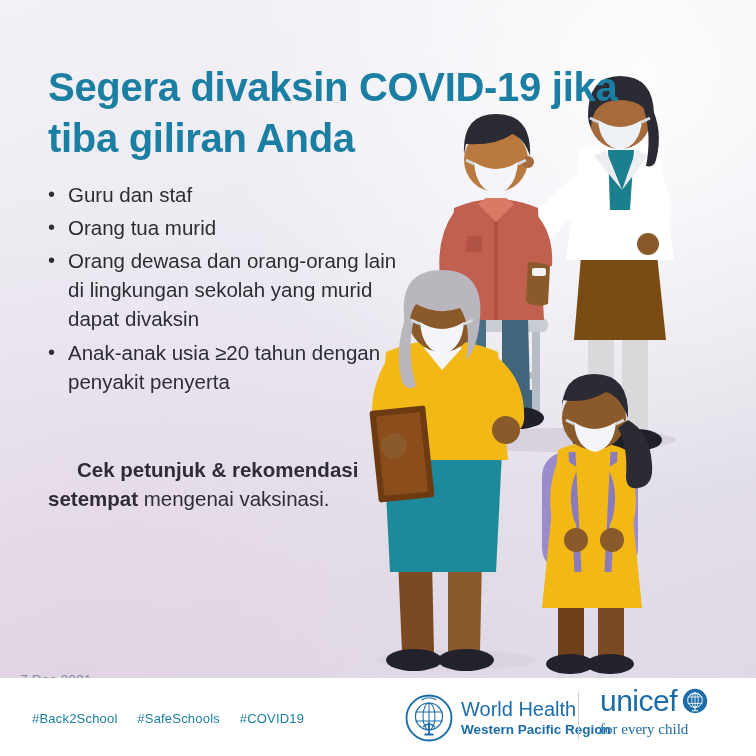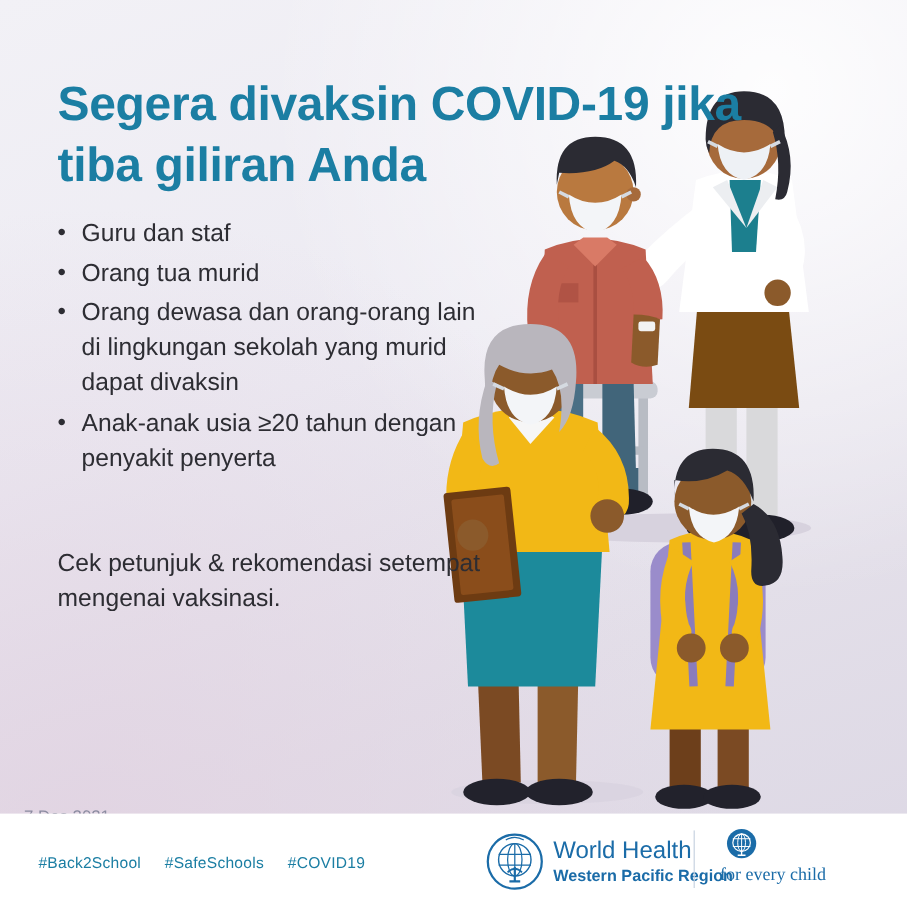--- a/index.html
+++ b/index.html
@@ -66,21 +66,21 @@
 
   .note {
     position: absolute;
     left: 48px;
     top: 455px;
     width: 360px;
     color: #2d2d33;
     font-size: 20.5px;
     line-height: 1.42;
   }
-  .note b { font-weight: normal; }
+  .note b { font-weight: bold; margin-left: 29px; }
 
   .date {
     position: absolute;
     left: 20px;
     top: 648px;
     color: #8b8ba0;
     font-size: 14px;
     margin-top: 24px;
   }
 
@@ -355,20 +355,21 @@
         <div>World Health</div>
       </div>
       <div class="who-region">Western Pacific Region</div>
     </div>
   </div>
 
   <div class="who-divider"></div>
 
   <div class="unicef">
     <div class="unicef-word">
+      <span>unicef</span>
       <svg class="unicef-mark" viewBox="0 0 32 32" xmlns="http://www.w3.org/2000/svg">
         <circle cx="16" cy="16" r="15" fill="#1b6ca8"></circle>
         <circle cx="16" cy="15" r="9" fill="none" stroke="#ffffff" stroke-width="1.2"></circle>
         <ellipse cx="16" cy="15" rx="4" ry="9" fill="none" stroke="#ffffff" stroke-width="1"></ellipse>
         <path d="M7 11 h18 M7 19 h18 M16 6 v18" stroke="#ffffff" stroke-width="1" fill="none"></path>
         <path d="M16 22 v6 M12 28 h8" stroke="#ffffff" stroke-width="1.4" fill="none"></path>
         <path d="M10 9 q6 -5 12 0" stroke="#ffffff" stroke-width="1" fill="none"></path>
       </svg>
     </div>
     <div class="unicef-tag">for every child</div>

